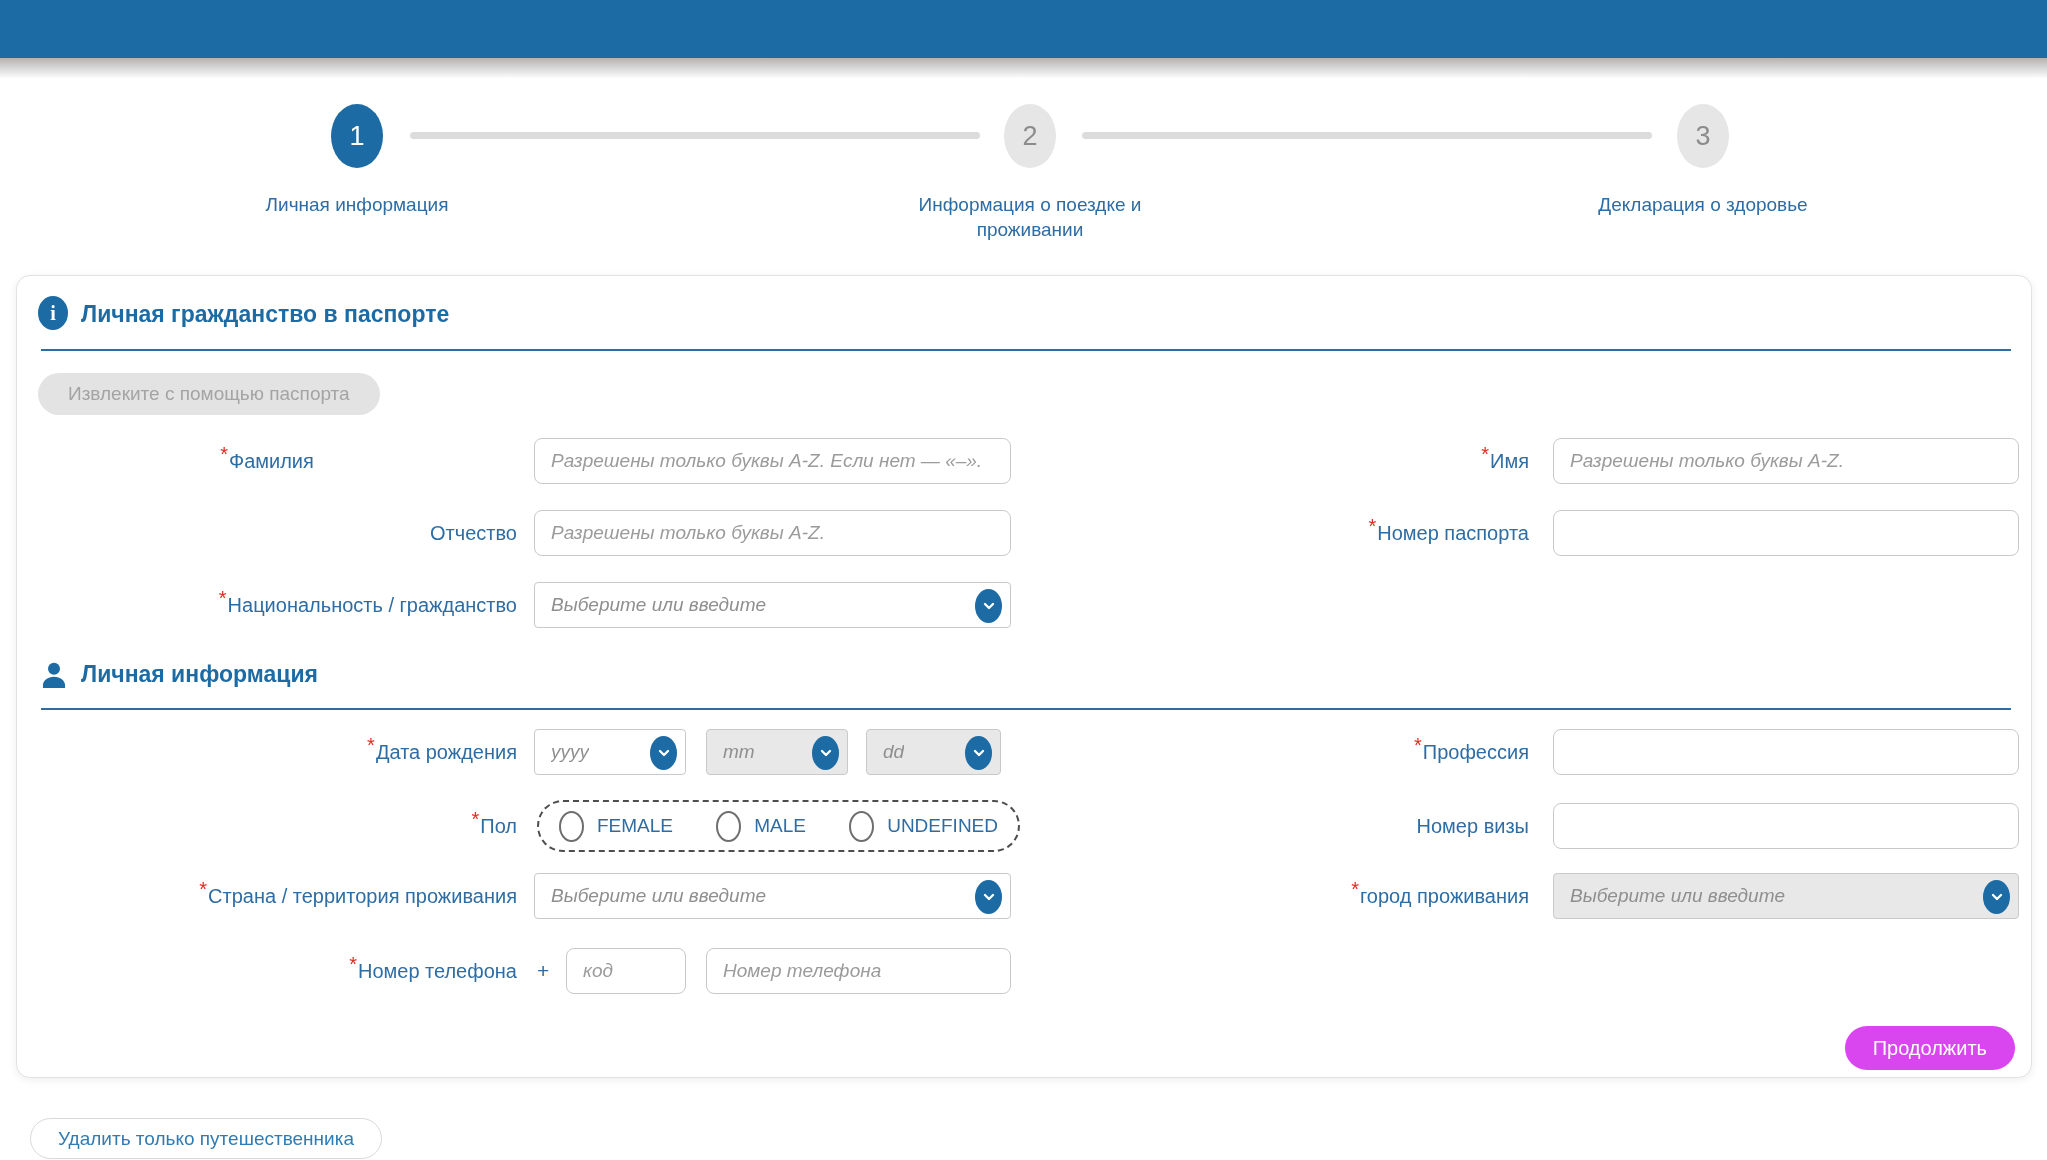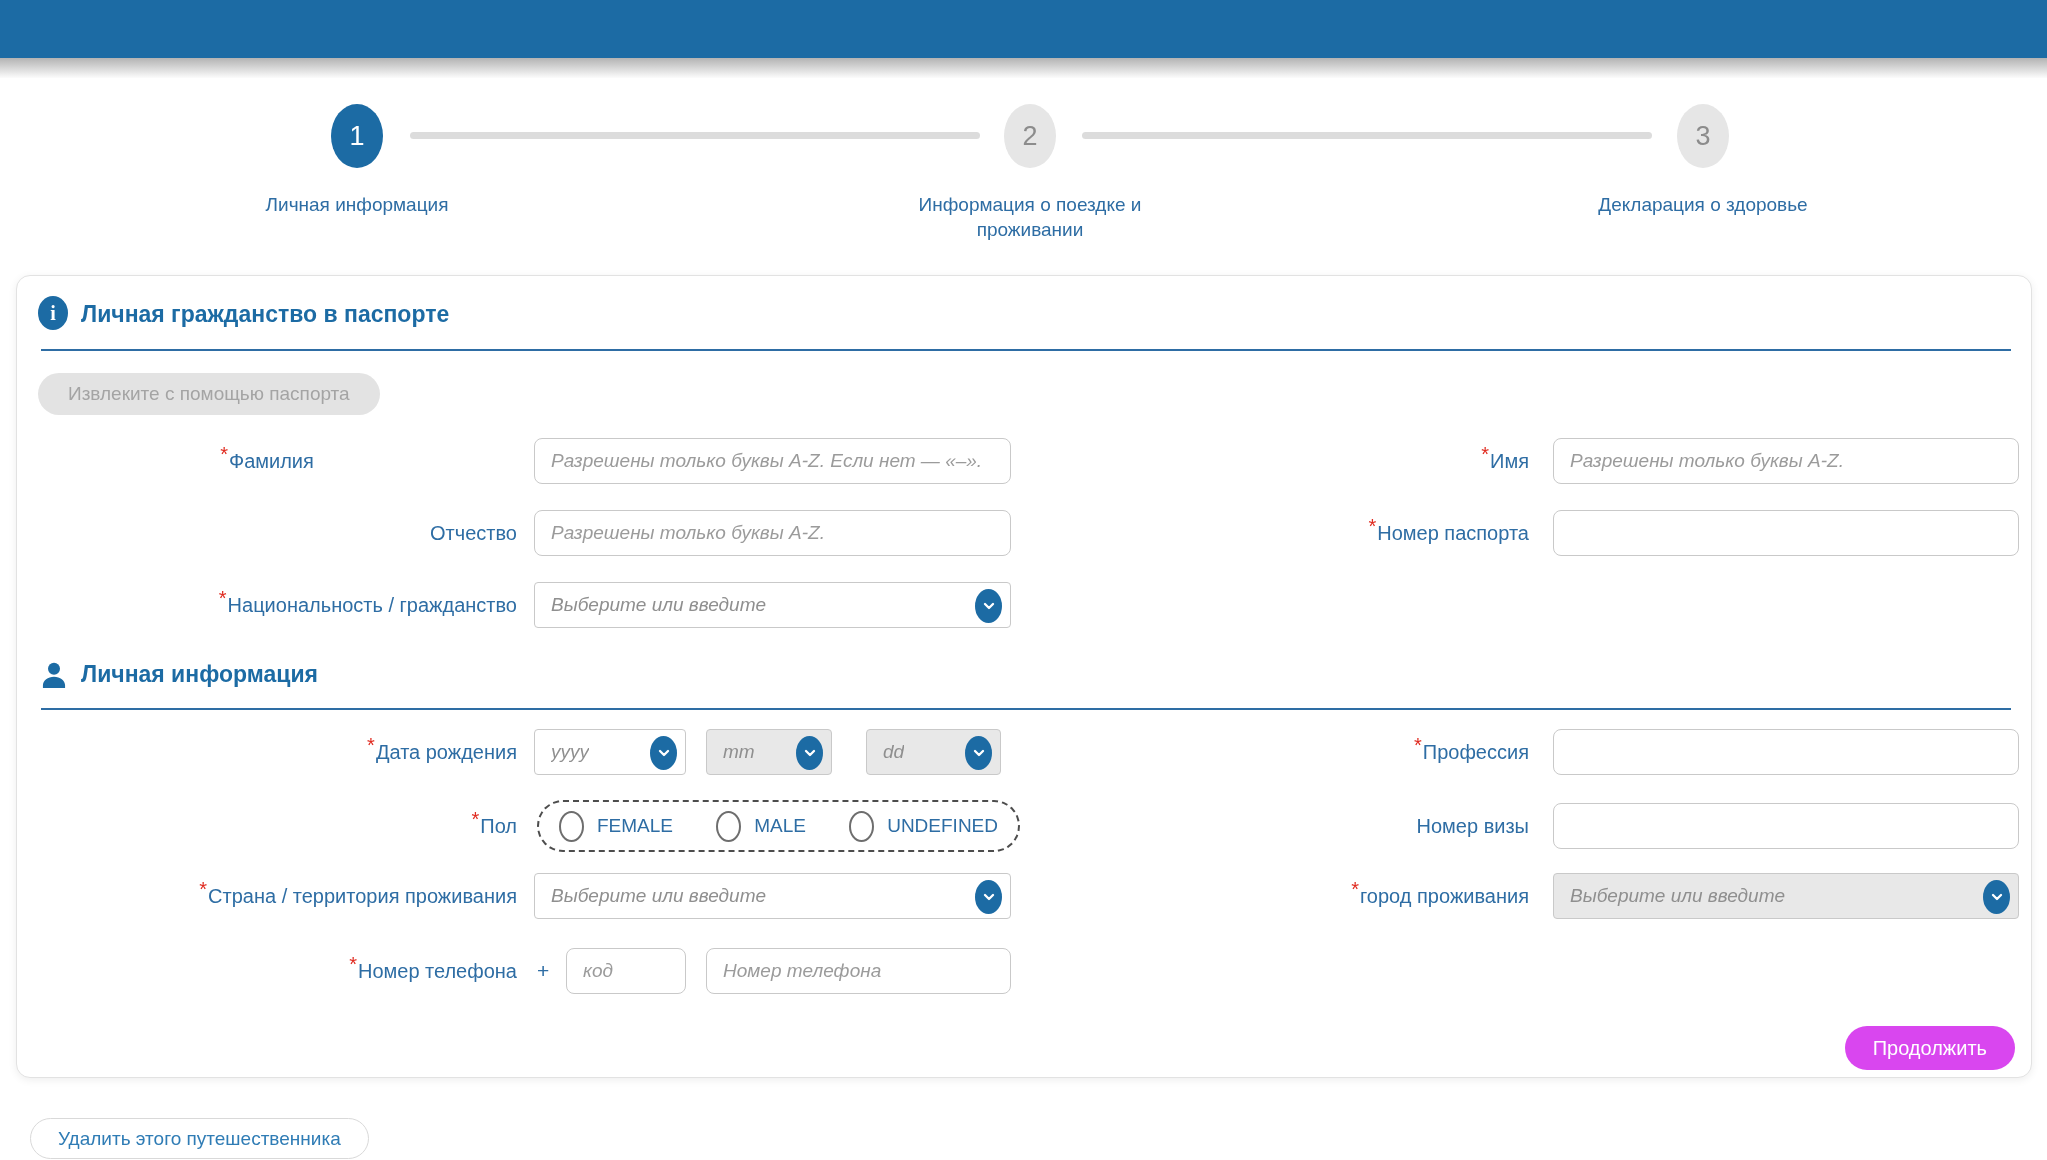--- a/index.html
+++ b/index.html
@@ -150,21 +150,21 @@
       <span class="req">*</span><span>Дата рождения</span>
     </div>
     <div class="sel" style="left:517px; top:453px; width:152px;">
       <span class="ph">yyyy</span>
       <span class="chev">
         <svg viewBox="0 0 24 24">
             <path d="M6 9l6 6 6-6" stroke="#fff" stroke-width="3.5" fill="none" stroke-linecap="round" stroke-linejoin="round"></path>
           </svg>
       </span>
     </div>
-    <div class="sel disabled" style="left:689px; top:453px; width:126px;">
+    <div class="sel disabled" style="left:689px; top:453px; width:142px;">
       <span class="ph">mm</span>
       <span class="chev">
         <svg viewBox="0 0 24 24">
             <path d="M6 9l6 6 6-6" stroke="#fff" stroke-width="3.5" fill="none" stroke-linecap="round" stroke-linejoin="round"></path>
           </svg>
       </span>
     </div>
     <div class="sel disabled" style="left:849px; top:453px; width:135px;">
       <span class="ph">dd</span>
       <span class="chev">
@@ -229,14 +229,14 @@
     <div class="f-label" style="left:0; width:500px; top:672px;">
       <span class="req">*</span><span>Номер телефона</span>
     </div>
     <div class="plus" style="left:520px; top:672px;">+</div>
     <input class="t-input" style="left: 549px; top: 672px; width: 120px;" placeholder="код">
     <input class="t-input" style="left: 689px; top: 672px; width: 305px;" placeholder="Номер телефона">
 
     <button class="btn-continue">Продолжить</button>
   </div>
 
-  <button class="btn-delete">Удалить этого путешественника</button>
+  <button class="btn-delete">Удалить только путешественника</button>
 </div>
 
 </body></html>

